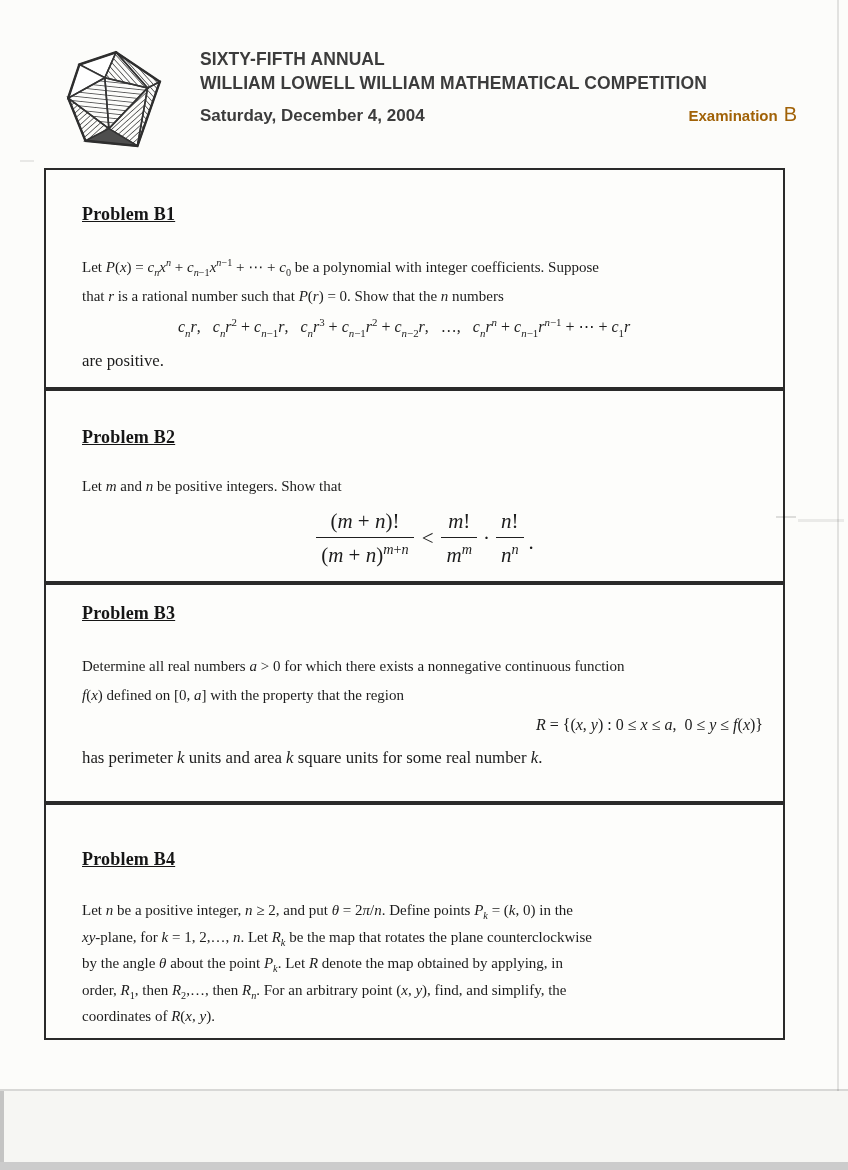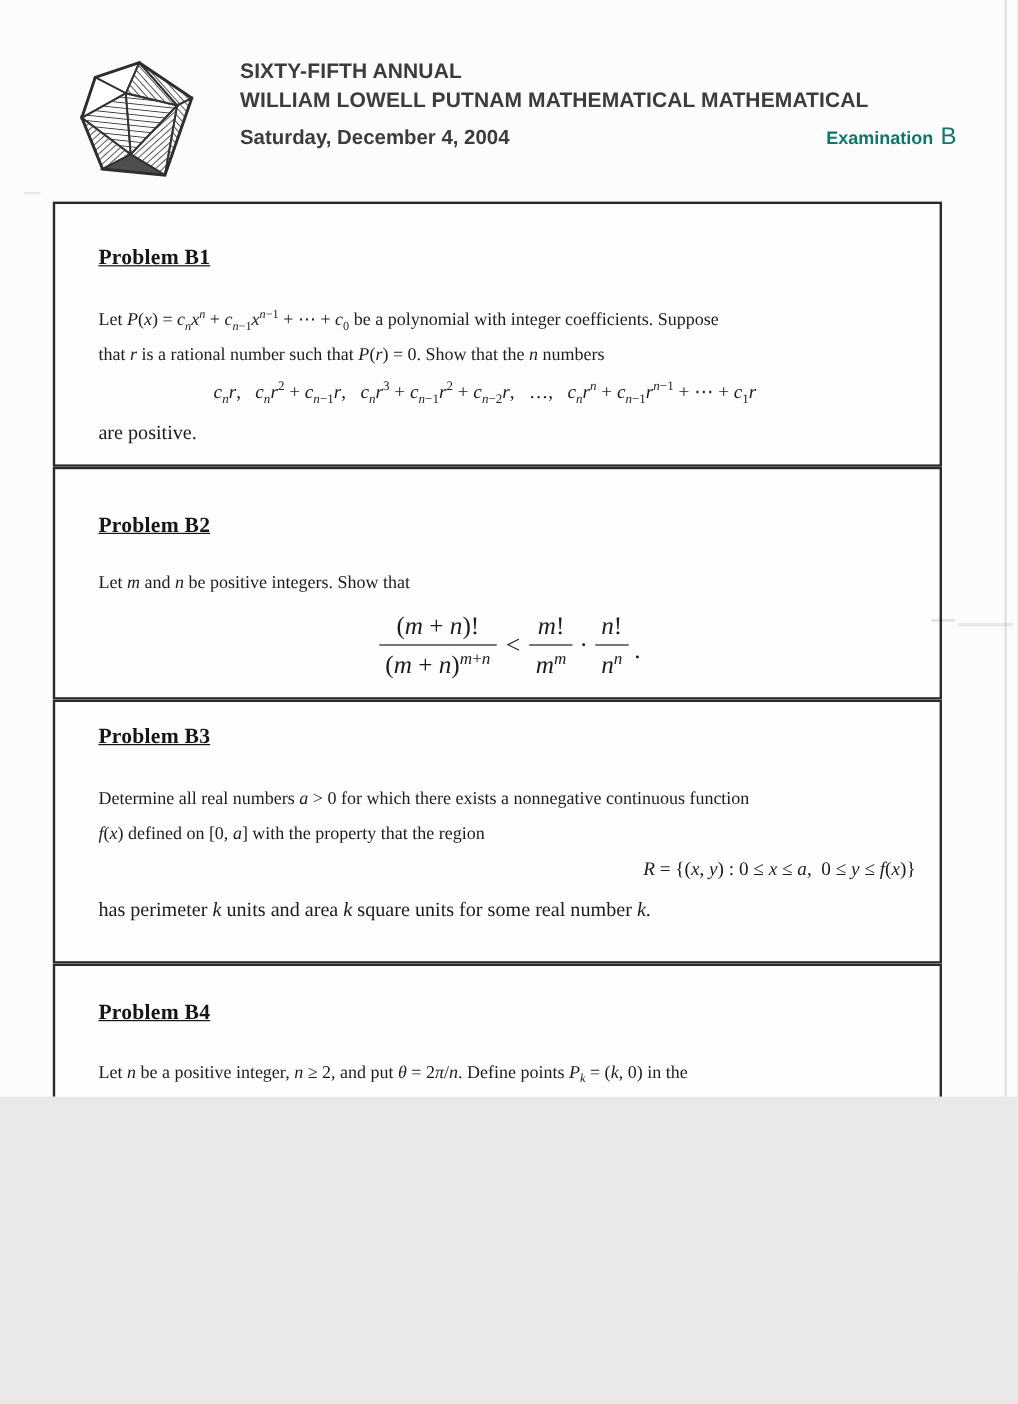--- a/index.html
+++ b/index.html
@@ -1,54 +1,54 @@
 <!DOCTYPE html>
 <html><head>
 <meta charset="utf-8">
 <style>
   html,body { margin:0; padding:0; background:#e9e9e7; }
   .page {
-    position:relative; width:848px; height:914px; margin:0 auto;
+    position:relative; width:848px; height:1170px; margin:0 auto;
     background:#fcfcfa; overflow:hidden;
     font-family:"Liberation Serif","DejaVu Serif",serif; color:#1c1c1c;
   }
   
   .header { position:absolute; top:38px; left:55px; width:742px; height:112px; }
   .logo { position:absolute; left:3px; top:2px; width:112px; height:108px; }
   .header-text { position:absolute; left:145px; top:10px; right:0; }
   .title1, .title2 {
     font-family:"Liberation Sans","DejaVu Sans",sans-serif; font-weight:700;
     font-size:17.5px; letter-spacing:0.1px; color:#3c3c3c; line-height:1.36;
   }
   .row3 { display:flex; justify-content:space-between; align-items:baseline; margin-top:7px; }
   .date {
     font-family:"Liberation Sans","DejaVu Sans",sans-serif; font-weight:700;
     font-size:17px; color:#3c3c3c;
   }
-  .exam { font-family:"Liberation Sans","DejaVu Sans",sans-serif; color:#0f766e; }
+  .exam { font-family:"Liberation Sans","DejaVu Sans",sans-serif; color:#a16207; }
   .exam .exam-word { font-weight:700; font-size:15px; }
   .exam .exam-letter { font-weight:400; font-size:20px; margin-left:6px; }
   
   .boxes { position:absolute; top:168px; left:44px; width:741px; }
   .pbox {
     box-sizing:border-box; border:2.5px solid #2a2a2a; background:#fdfdfb;
     padding:0 20px 0 36px; overflow:hidden;
   }
   .pbox-b1 { height:221px; }
   .pbox-b2 { height:194px; }
   .pbox-b3 { height:220px; }
   .pbox-b4 { height:237px; }
   .ph {
     font-size:18px; font-weight:700; text-decoration:underline;
     margin:0; color:#161616; letter-spacing:0.2px;
   }
   .pbox-b1 .ph { padding-top:34px; margin-bottom:28px; }
   .pbox-b2 .ph { padding-top:36px; margin-bottom:24px; }
   .pbox-b3 .ph { padding-top:18px; margin-bottom:28px; }
-  .pbox-b4 .ph { padding-top:28px; margin-bottom:28px; }
+  .pbox-b4 .ph { padding-top:44px; margin-bottom:28px; }
   .pbody { font-size:15px; line-height:1.9; margin:0; }
   .pbox-b4 .pbody { line-height:1.72; }
   .pdisplay { font-size:16px; margin:1px 0 2px 0; line-height:1.9; }
   .pbox-b1 .pdisplay { padding-left:96px; }
   .pbox-b3 .pdisplay { text-align:right; }
   .pafter { font-size:16.8px; line-height:1.9; margin:0; }
   sub { font-size:68%; }
   sup { font-size:68%; }
   
   .formula-line { text-align:center; font-size:21px; margin-top:8px; }
@@ -95,21 +95,21 @@
       <polygon points="57,12 46,37 88,47" fill="url(#hd2)" stroke="#333" stroke-width="1.5"></polygon>
       <polygon points="57,12 100,41 88,47" fill="url(#hd2)" stroke="#333" stroke-width="1.5"></polygon>
       <polygon points="100,41 88,47 78,104" fill="url(#hd2)" stroke="#333" stroke-width="1.5"></polygon>
       <polygon points="88,47 50,87 78,104" fill="url(#hd1)" stroke="#333" stroke-width="1.5"></polygon>
       <polygon points="50,87 27,99 78,104" fill="#4e4e4e" stroke="#333" stroke-width="1.5"></polygon>
 
       <polygon points="57,12 21,24 10,57 27,99 78,104 100,41" fill="none" stroke="#2e2e2e" stroke-width="2.4"></polygon>
     </svg>
     <div class="header-text">
       <div class="title1">SIXTY-FIFTH ANNUAL</div>
-      <div class="title2">WILLIAM LOWELL PUTNAM MATHEMATICAL MATHEMATICAL</div>
+      <div class="title2">WILLIAM LOWELL WILLIAM MATHEMATICAL COMPETITION</div>
       <div class="row3">
         <div class="date">Saturday, December 4, 2004</div>
         <div class="exam">
           <span class="exam-word">Examination</span><span class="exam-letter">B</span>
         </div>
       </div>
     </div>
   </div>
 
   <div class="boxes">

